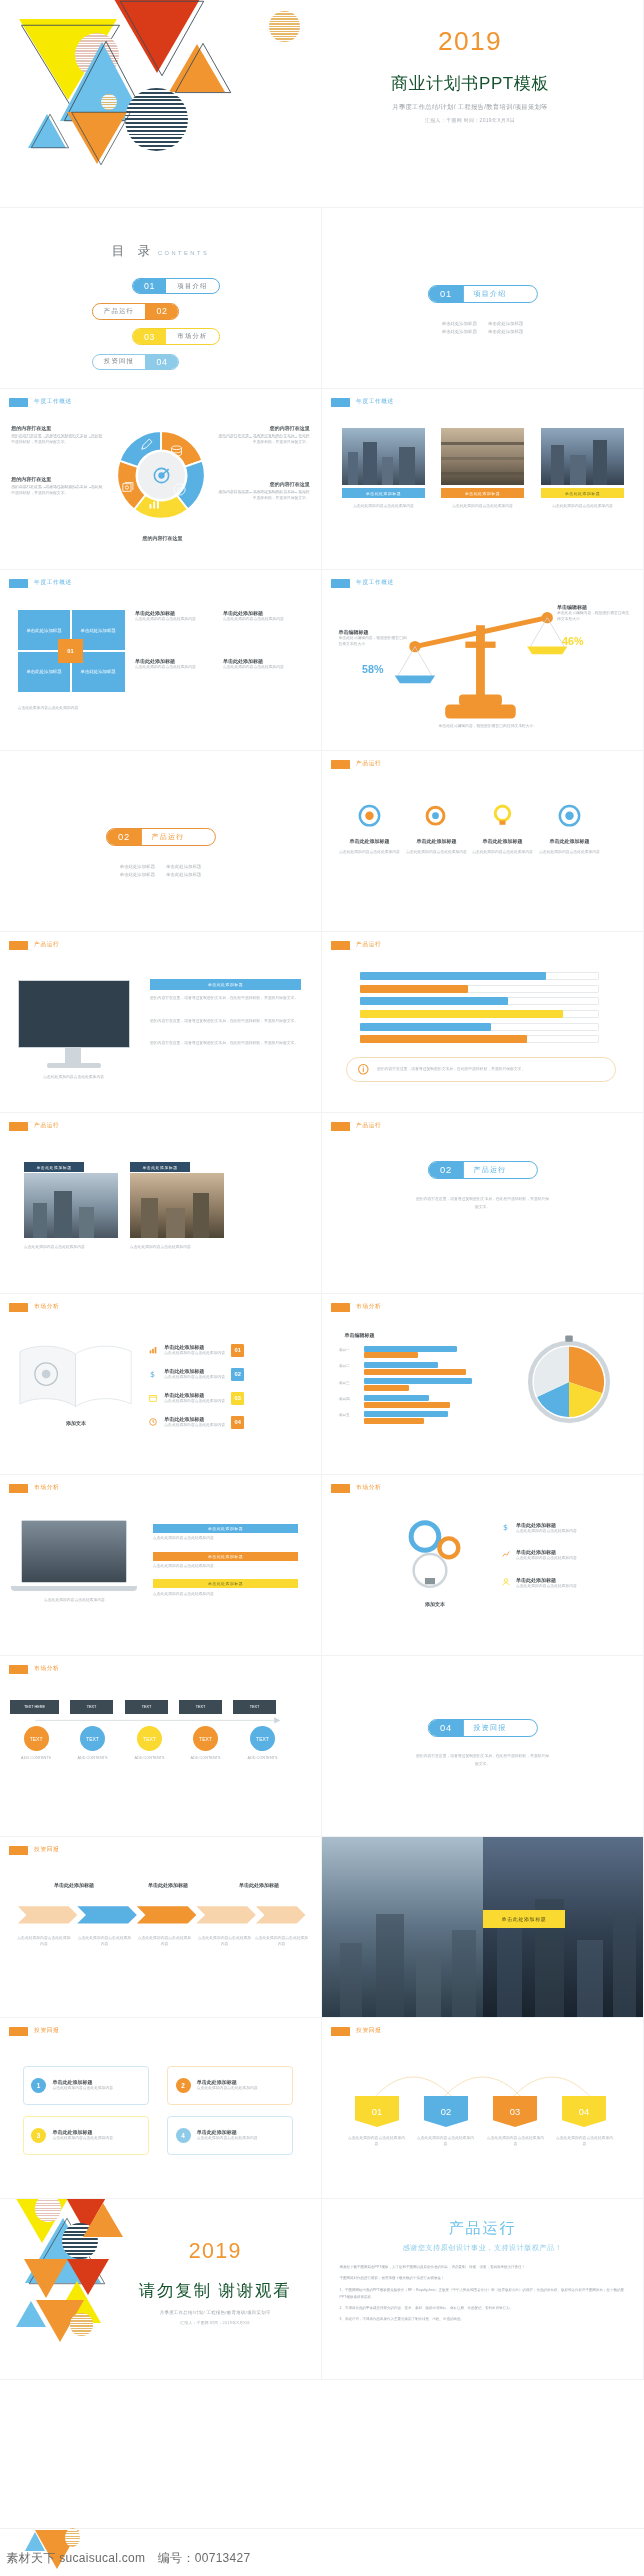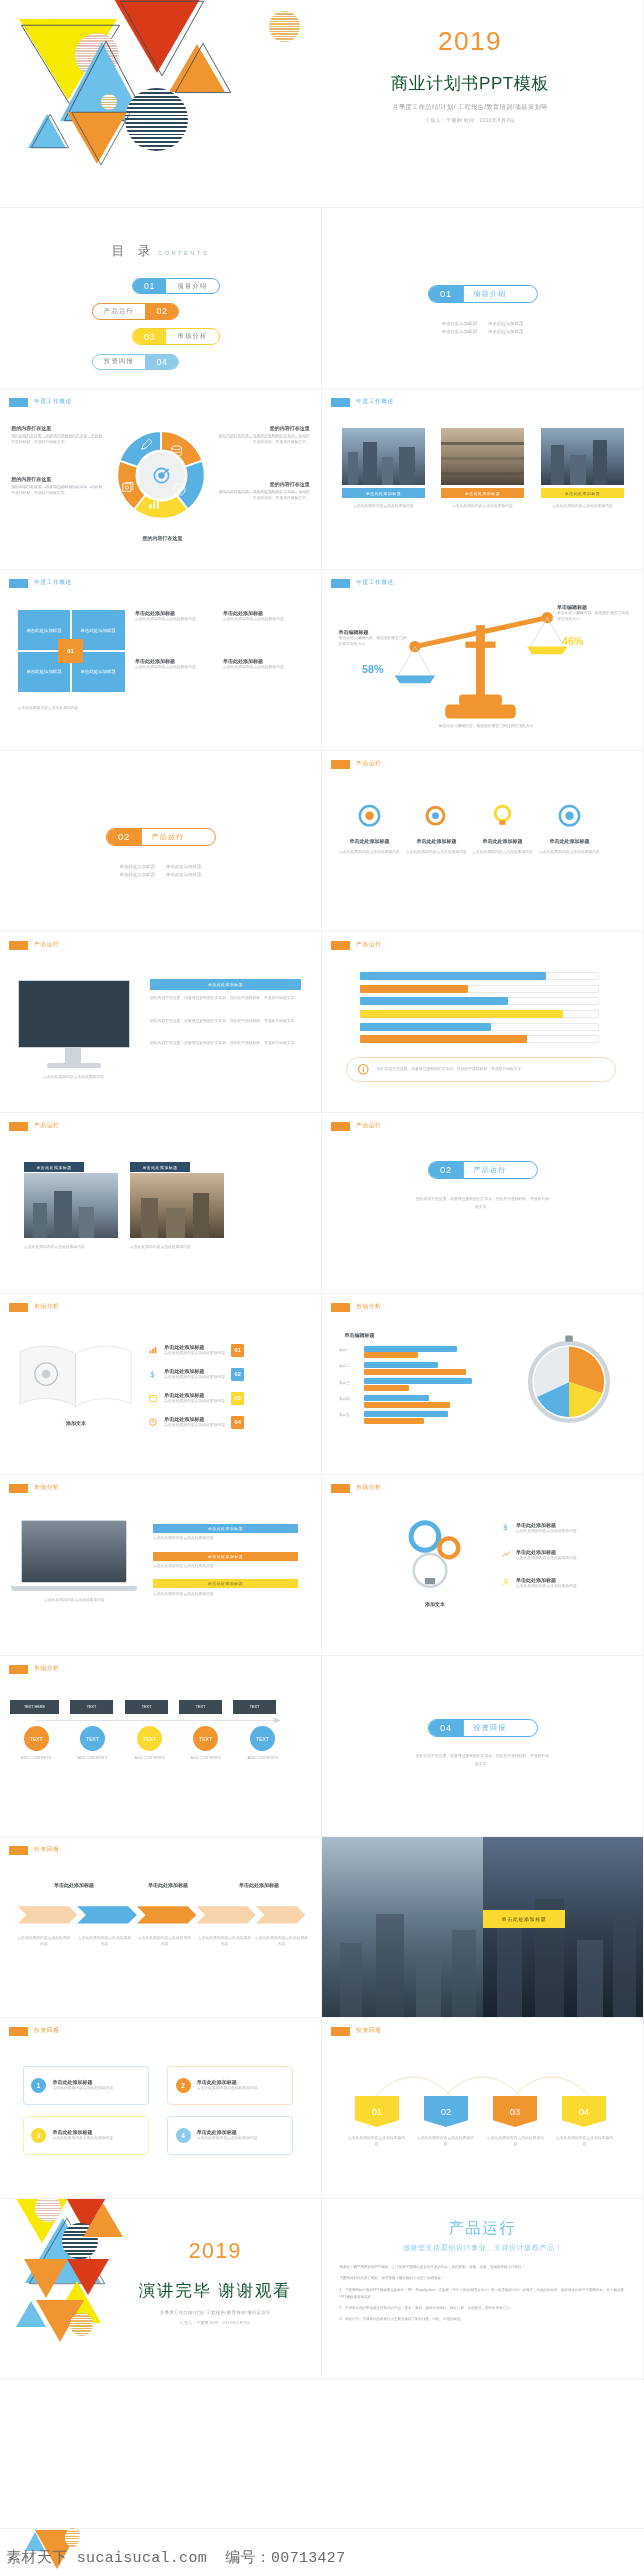--- a/index.html
+++ b/index.html
@@ -109,22 +109,22 @@
           justify-content:center; color:#fff; font-size:3.8px; }
 
   
   .cr-title { font-size:15px; color:#6fc2e8; letter-spacing:1.9px; text-align:center; }
   .cr-sub { font-size:7px; color:#8ecbe9; letter-spacing:0.6px; text-align:center; margin-top:5px; }
   .cr-p { font-size:3.5px; color:#9aa0a6; line-height:2.1; margin-top:3.8px; }
 
   
   .footer { position:absolute; left:0; bottom:0; width:644px; height:48px; background:#fff;
             border-top:0.6px solid #eef0f2; }
-  .footer-text { position:absolute; left:6.3px; bottom:8.8px; font-size:15px; color:#6b6b6b;
-                 font-family:Liberation Mono, monospace; letter-spacing:0.3px; }
+  .footer-text { position:absolute; left:6.3px; bottom:8.8px; font-size:12px; color:#6b6b6b;
+                 font-family:Liberation Sans, sans-serif; letter-spacing:0.3px; }
 
   .ph-title { font-size:5px; color:#4c5256; font-weight:bold; }
   .ph-body { font-size:3.8px; color:#a8aeb3; line-height:1.7; }
   .num-badge { position:absolute; display:flex; align-items:center; justify-content:center;
                color:#fff; font-weight:bold; }
 </style>
 </head>
 <body>
 
 <div id="sheet">
@@ -852,21 +852,21 @@
       <div class="tri tri-up" style="left:83px;top:3.8px;border-left-width:20px;border-right-width:20px;border-bottom-width:34px;border-bottom-color:#f0952f;"></div>
       <div class="tri tri-down" style="left:24px;top:60px;border-left-width:22.6px;border-right-width:22.6px;border-top-width:39px;border-top-color:#f0952f;"></div>
       <div class="tri tri-down" style="left:67px;top:60px;border-left-width:21.4px;border-right-width:21.4px;border-top-width:36px;border-top-color:#d93b18;"></div>
       <div class="tri tri-up" style="left:53px;top:82px;border-left-width:24px;border-right-width:24px;border-bottom-width:42px;border-bottom-color:#f7ea00;"></div>
       <div class="tri tri-up" style="left:16.4px;top:102px;border-left-width:15px;border-right-width:15px;border-bottom-width:26.4px;border-bottom-color:#6cc0ea;"></div>
       <div class="tri tri-down" style="left:36px;top:101px;border-left-width:24px;border-right-width:24px;border-top-width:42px;border-top-color:#f0952f;"></div>
       <div class="stripe-circle tan" style="left:70px;top:114px;width:22.6px;height:22.6px;"></div>
 
       <div style="position:absolute;right:11.3px;top:42px;width:189px;text-align:center;">
         <div class="cover-year" style="font-size:21.4px;">2019</div>
-        <div class="cover-title" style="font-size:16.4px;letter-spacing:1.9px;">演讲完毕 谢谢观看</div>
+        <div class="cover-title" style="font-size:16.4px;letter-spacing:1.9px;">请勿复制 谢谢观看</div>
         <div class="cover-sub" style="font-size:4.4px;">月季度工作总结/计划/ 工程报告/教育培训/项目策划等</div>
         <div class="cover-meta" style="font-size:3.8px;">汇报人：千图网        时间：2019年X月X日</div>
       </div>
     </div>
 
     <div class="slide">
       <div style="position:absolute;left:17.6px;right:17.6px;top:20px;">
         <div class="cr-title">产品运行</div>
         <div class="cr-sub">感谢您支持原创设计事业，支持设计版权产品！</div>
         <div class="cr-p" style="margin-top:11.3px;">感谢您下载千图网原创PPT模板，为了您和千图网以及原创作者的利益，请勿复制、传播、转售，否则将承担法律责任！</div>

